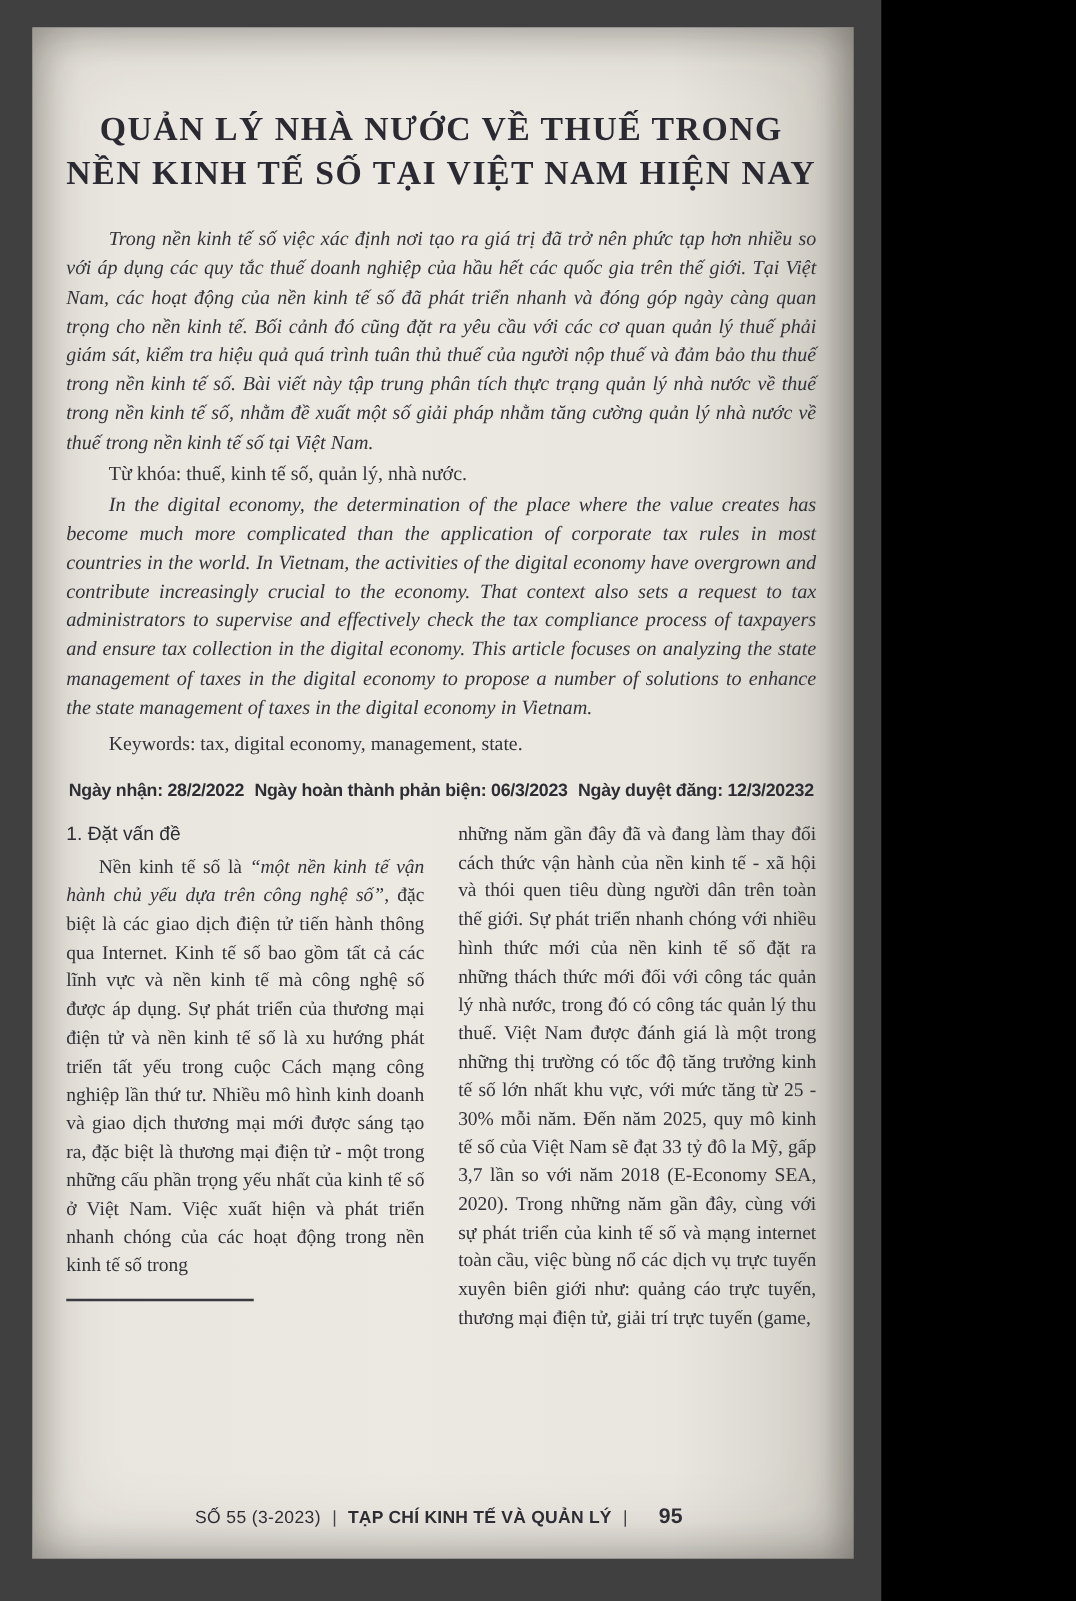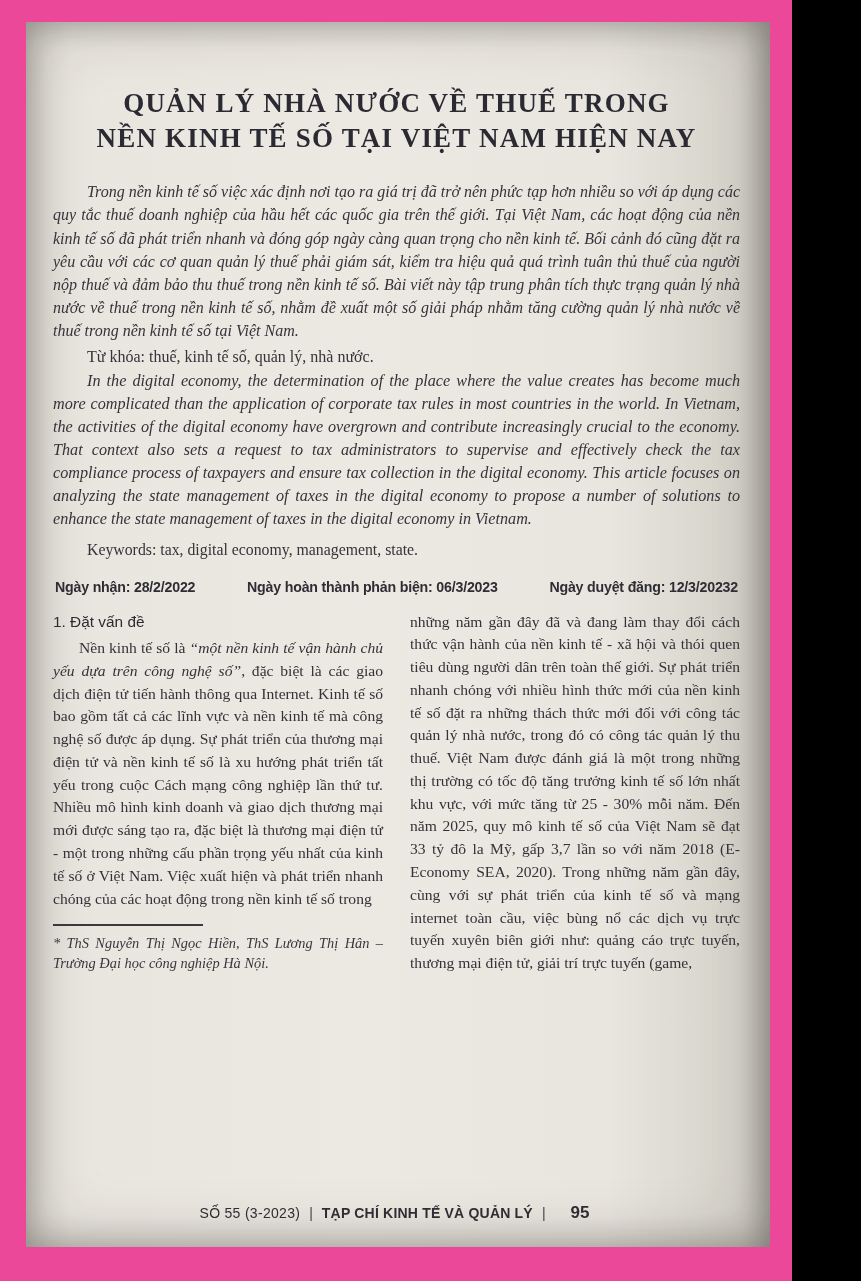--- a/index.html
+++ b/index.html
@@ -1,18 +1,18 @@
 <!DOCTYPE html>
 <html><head>
 <meta charset="utf-8">
 <style>
   html, body { margin:0; padding:0; background:#000; }
   .scan {
-    position:relative; width:792px; height:1281px;
-    background:#ec4899; overflow:hidden;
+    position:relative; width:705px; height:1281px;
+    background:#404040; overflow:hidden;
     font-family:"Liberation Serif", serif;
   }
   .page {
     position:absolute; left:26px; top:22px; right:22px; bottom:34px;
     background:linear-gradient(90deg,#d8d5cd 0%, #e9e6df 6%, #ece9e2 45%, #e9e6df 78%, #d5d2ca 96%, #c6c3bb 100%);
     box-shadow: inset 0 0 70px rgba(40,35,30,.18),
                 inset -10px 0 30px rgba(40,35,30,.16),
                 inset 0 -12px 30px rgba(40,35,30,.12),
                 inset 0 10px 24px rgba(40,35,30,.10);
     display:flex; flex-direction:column;
@@ -74,21 +74,20 @@
       <span>Ngày nhận: 28/2/2022</span>
       <span>Ngày hoàn thành phản biện: 06/3/2023</span>
       <span>Ngày duyệt đăng: 12/3/20232</span>
     </div>
 
     <div class="body-cols">
       <div class="col">
         <p class="heading">1. Đặt vấn đề</p>
         <p class="para"><span>Nền kinh tế số là </span><span class="quote">“một nền kinh tế vận hành chủ yếu dựa trên công nghệ số”</span><span>, đặc biệt là các giao dịch điện tử tiến hành thông qua Internet. Kinh tế số bao gồm tất cả các lĩnh vực và nền kinh tế mà công nghệ số được áp dụng. Sự phát triển của thương mại điện tử và nền kinh tế số là xu hướng phát triển tất yếu trong cuộc Cách mạng công nghiệp lần thứ tư. Nhiều mô hình kinh doanh và giao dịch thương mại mới được sáng tạo ra, đặc biệt là thương mại điện tử - một trong những cấu phần trọng yếu nhất của kinh tế số ở Việt Nam. Việc xuất hiện và phát triển nhanh chóng của các hoạt động trong nền kinh tế số trong</span></p>
         <div class="footnote-rule"></div>
-        <p class="footnote">* ThS Nguyễn Thị Ngọc Hiền, ThS Lương Thị Hân – Trường Đại học công nghiệp Hà Nội.</p>
       </div>
       <div class="col">
         <p class="para-cont">những năm gần đây đã và đang làm thay đổi cách thức vận hành của nền kinh tế - xã hội và thói quen tiêu dùng người dân trên toàn thế giới. Sự phát triển nhanh chóng với nhiều hình thức mới của nền kinh tế số đặt ra những thách thức mới đối với công tác quản lý nhà nước, trong đó có công tác quản lý thu thuế. Việt Nam được đánh giá là một trong những thị trường có tốc độ tăng trưởng kinh tế số lớn nhất khu vực, với mức tăng từ 25 - 30% mỗi năm. Đến năm 2025, quy mô kinh tế số của Việt Nam sẽ đạt 33 tỷ đô la Mỹ, gấp 3,7 lần so với năm 2018 (E-Economy SEA, 2020). Trong những năm gần đây, cùng với sự phát triển của kinh tế số và mạng internet toàn cầu, việc bùng nổ các dịch vụ trực tuyến xuyên biên giới như: quảng cáo trực tuyến, thương mại điện tử, giải trí trực tuyến (game,</p>
       </div>
     </div>
 
     <div class="footer">
       <span class="issue">SỐ 55 (3-2023)</span>
       <span class="sep">|</span>
       <span class="journal">TẠP CHÍ KINH TẾ VÀ QUẢN LÝ</span>

